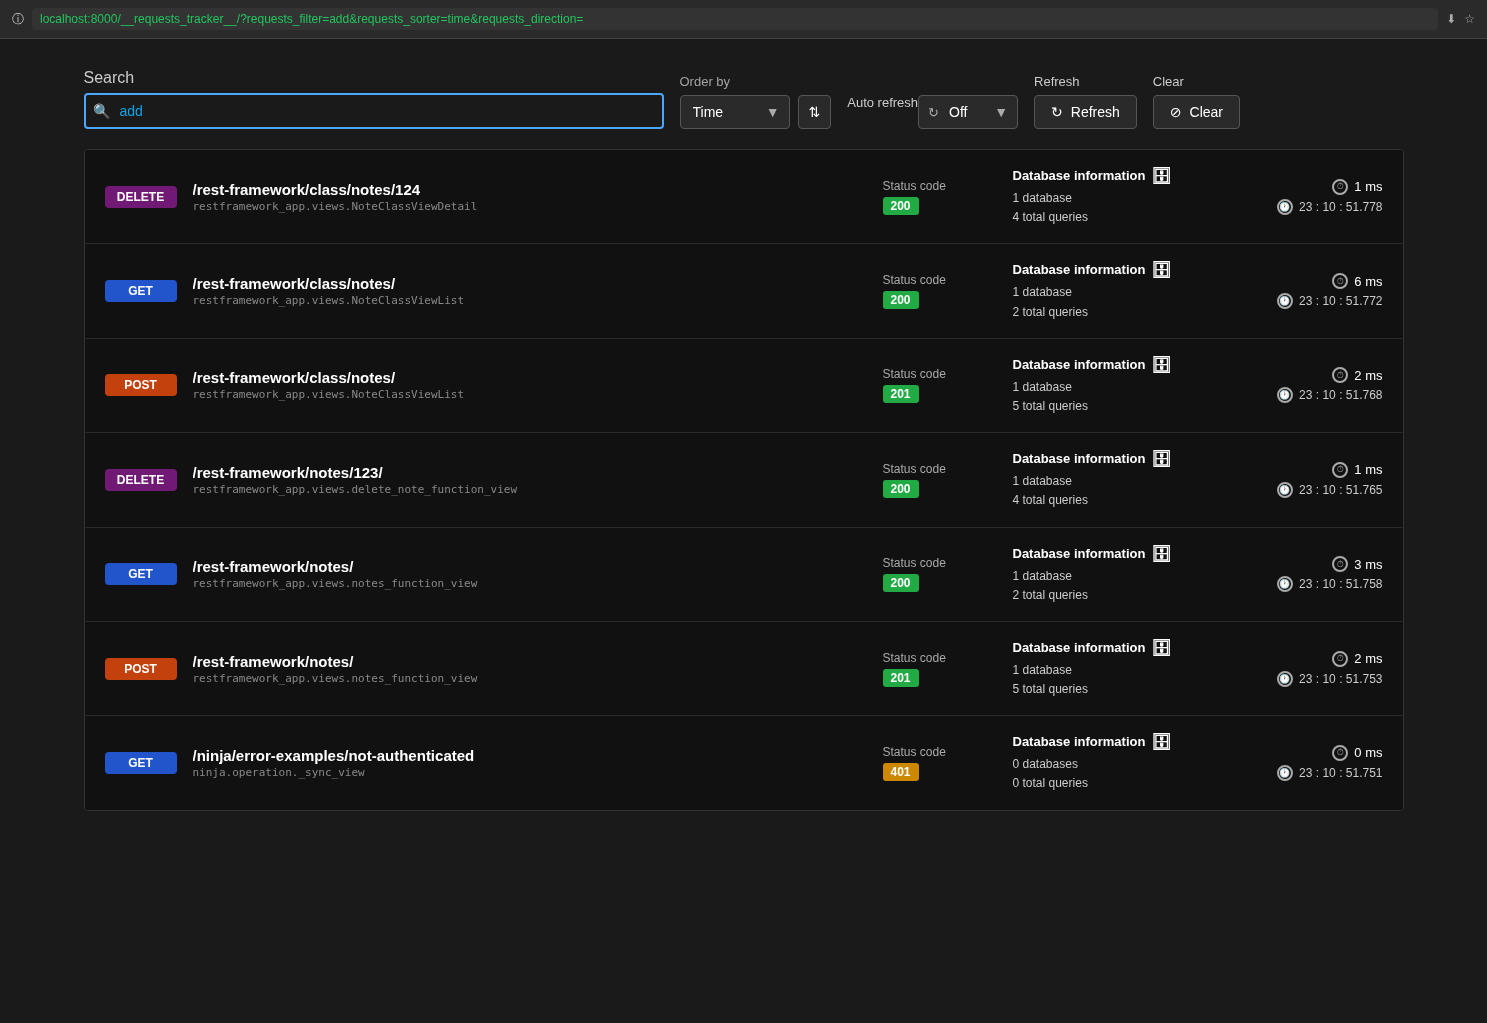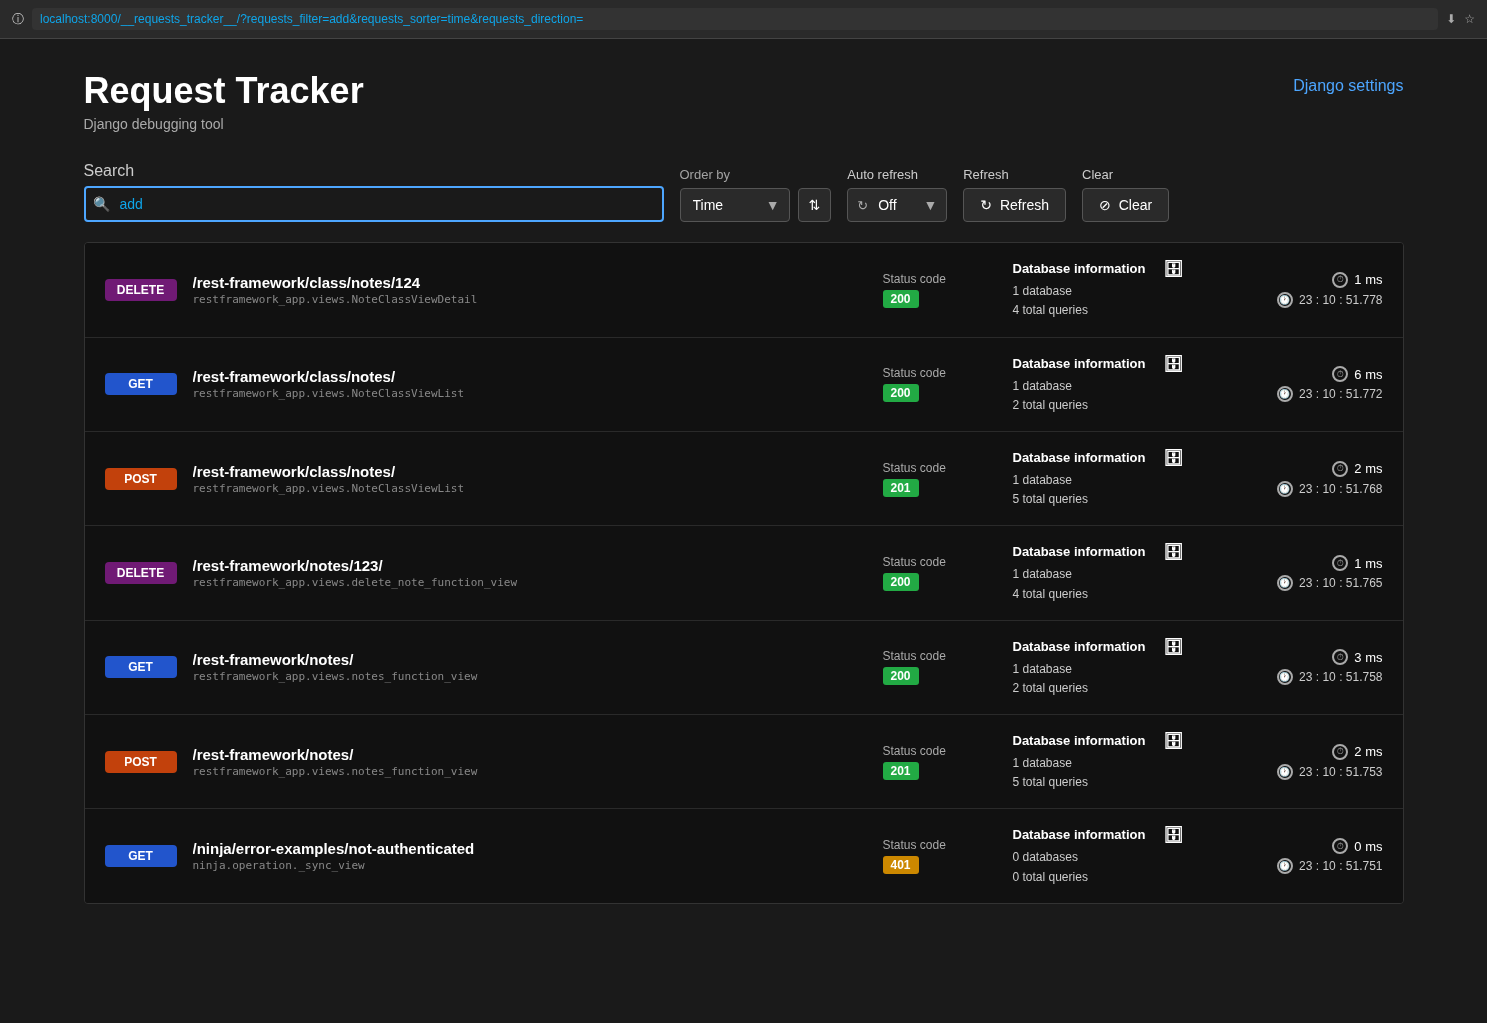--- a/index.html
+++ b/index.html
@@ -19,21 +19,21 @@
       font-size: 12px;
       color: #ccc;
       border-bottom: 1px solid #444;
     }
     .browser-bar .url-bar {
       flex: 1;
       background: #333;
       border-radius: 4px;
       padding: 4px 8px;
       font-size: 12px;
-      color: #0ea5e9;
+      color: #22c55e;
     }
     .browser-icons {
       display: flex;
       gap: 8px;
       color: #aaa;
     }
     .container {
       max-width: 1400px;
       margin: 0 auto;
       padding: 30px 40px;
@@ -140,21 +140,20 @@
       border-radius: 4px;
       color: #ffffff;
       padding: 8px 10px;
       cursor: pointer;
       font-size: 14px;
       display: flex;
       align-items: center;
     }
     .auto-refresh-section {
       display: flex;
-      flex-direction: column;
     }
     .auto-refresh-label {
       font-size: 13px;
       color: #cccccc;
       margin-bottom: 6px;
     }
     .auto-refresh-controls {
       display: flex;
       align-items: center;
       gap: 4px;
@@ -289,21 +288,21 @@
       background: #cc8800;
       color: #ffffff;
     }
     .db-section {
       width: 220px;
       flex-shrink: 0;
     }
     .db-header {
       display: flex;
       align-items: center;
-      gap: 18px;
+      gap: 6px;
       font-size: 13px;
       font-weight: 600;
       color: #ffffff;
       margin-bottom: 4px;
     }
     .db-detail {
       font-size: 12px;
       color: #cccccc;
       line-height: 1.6;
     }
@@ -352,27 +351,20 @@
   <span>ⓘ</span>
   <span class="url-bar">localhost:8000/__requests_tracker__/?requests_filter=add&amp;requests_sorter=time&amp;requests_direction=</span>
   <div class="browser-icons">
     <span>⬇</span>
     <span>☆</span>
   </div>
 </div>
 
 <div class="container">
 
-  <div class="header">
-    <div>
-      <div class="app-title">Request Tracker</div>
-      <div class="app-subtitle">Django debugging tool</div>
-    </div>
-    <a class="django-settings-link">Django settings</a>
-  </div>
 
   <div class="toolbar">
 
     <div class="search-section">
       <div class="search-label">Search</div>
       <div class="search-input-wrapper">
         <span class="search-icon-wrap">🔍</span>
         <input type="text" class="search-input" value="add" style="">
       </div>
     </div>

